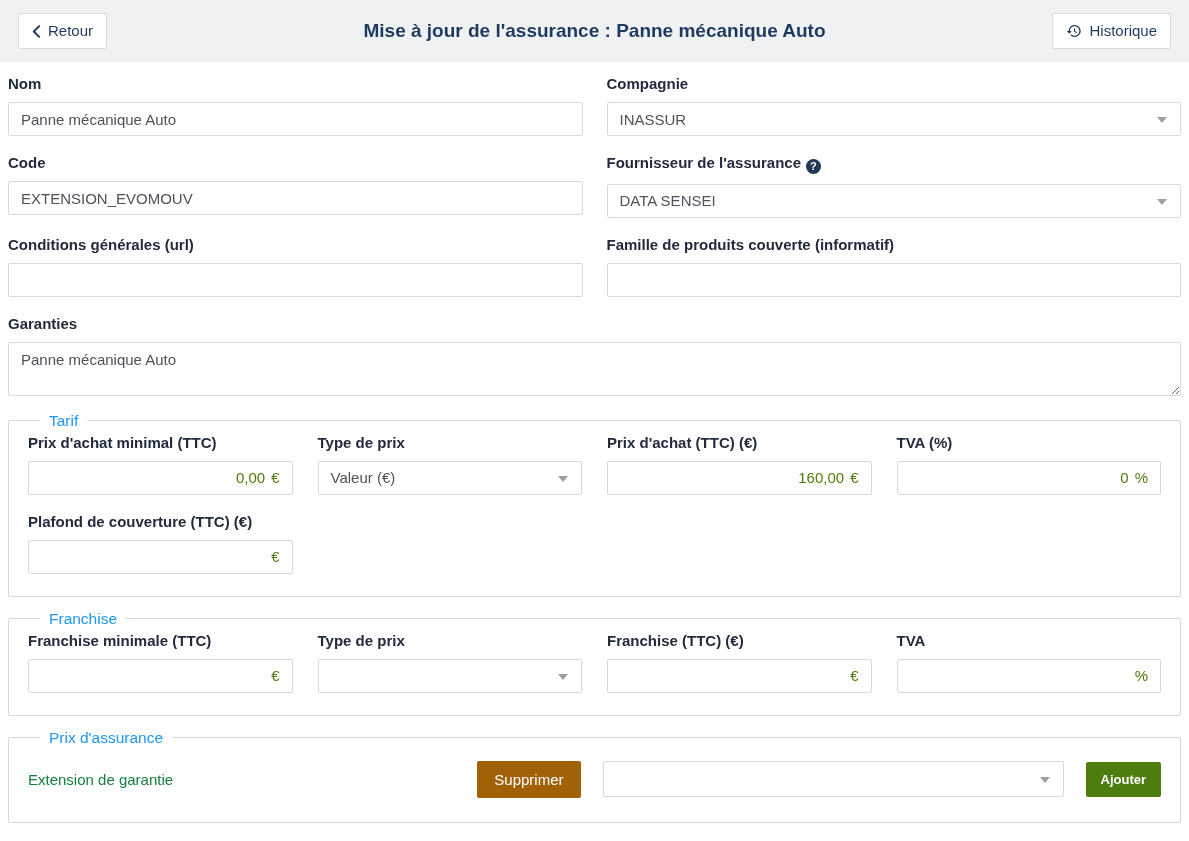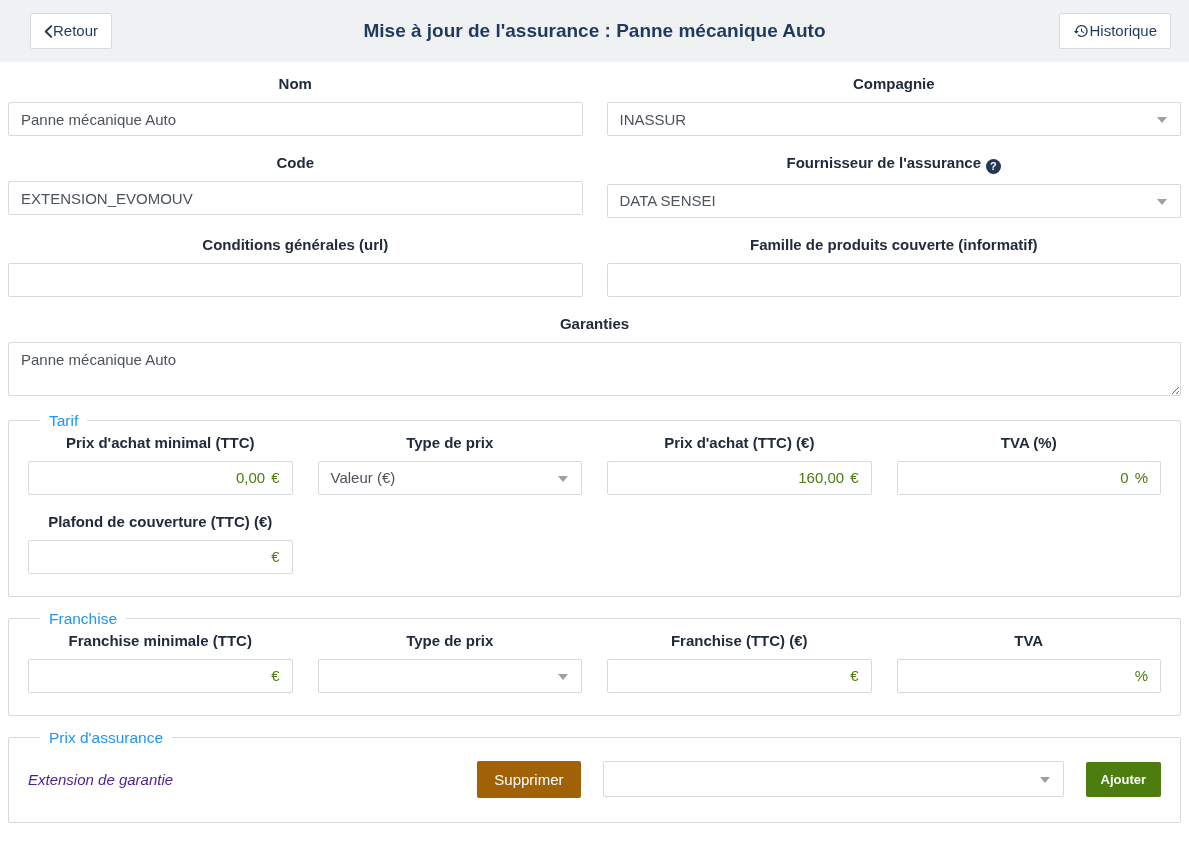--- a/index.html
+++ b/index.html
@@ -28,47 +28,45 @@
     margin: 0;
     font-size: 19px;
     font-weight: 700;
     color: #1e3a5f;
     white-space: nowrap;
   }
   .btn { cursor: pointer; font-family: inherit; }
   .btn-outline {
     display: inline-flex;
     align-items: center;
-    gap: 0;
+    gap: 7px;
     background: #ffffff;
     border: 1px solid #d8dbde;
     border-radius: 2px;
     color: #1e3a5f;
     font-size: 15px;
     padding: 8px 13px;
     line-height: 1.2;
-    margin-left: 12px;
   }
   .btn-history { margin-left: auto; }
 
   
   main { padding: 11px 8px 0; }
   .grid2 {
     display: grid;
     grid-template-columns: 1fr 1fr;
     column-gap: 24px;
   }
   .fgroup { margin-bottom: 16px; }
   .flabel {
     display: block;
     font-size: 15px;
     font-weight: 700;
     color: #222b3d;
     margin: 2px 0 10px;
-    text-align: center;
   }
   .control {
     width: 100%;
     height: 34px;
     border: 1px solid #d6dade;
     border-radius: 2px;
     background: #ffffff;
     font-size: 15px;
     font-family: inherit;
     color: #4d535b;
@@ -145,21 +143,21 @@
   }
   .money .money-value, .money .money-suffix { color: #4d7c0f; }
 
   
   .ta-row {
     display: flex;
     align-items: center;
     gap: 22px;
     padding: 12px 0 18px;
   }
-  .ta-label { flex: 1; font-size: 15px; color: #4c1d95; font-style: italic; }
+  .ta-label { flex: 1; font-size: 15px; color: #15803d; }
   .btn-danger {
     background: #a16207;
     border: none;
     border-radius: 2px;
     color: #ffffff;
     font-size: 15px;
     padding: 10px 17px;
   }
   .btn-primary-dark {
     background: #4d7c0f;

